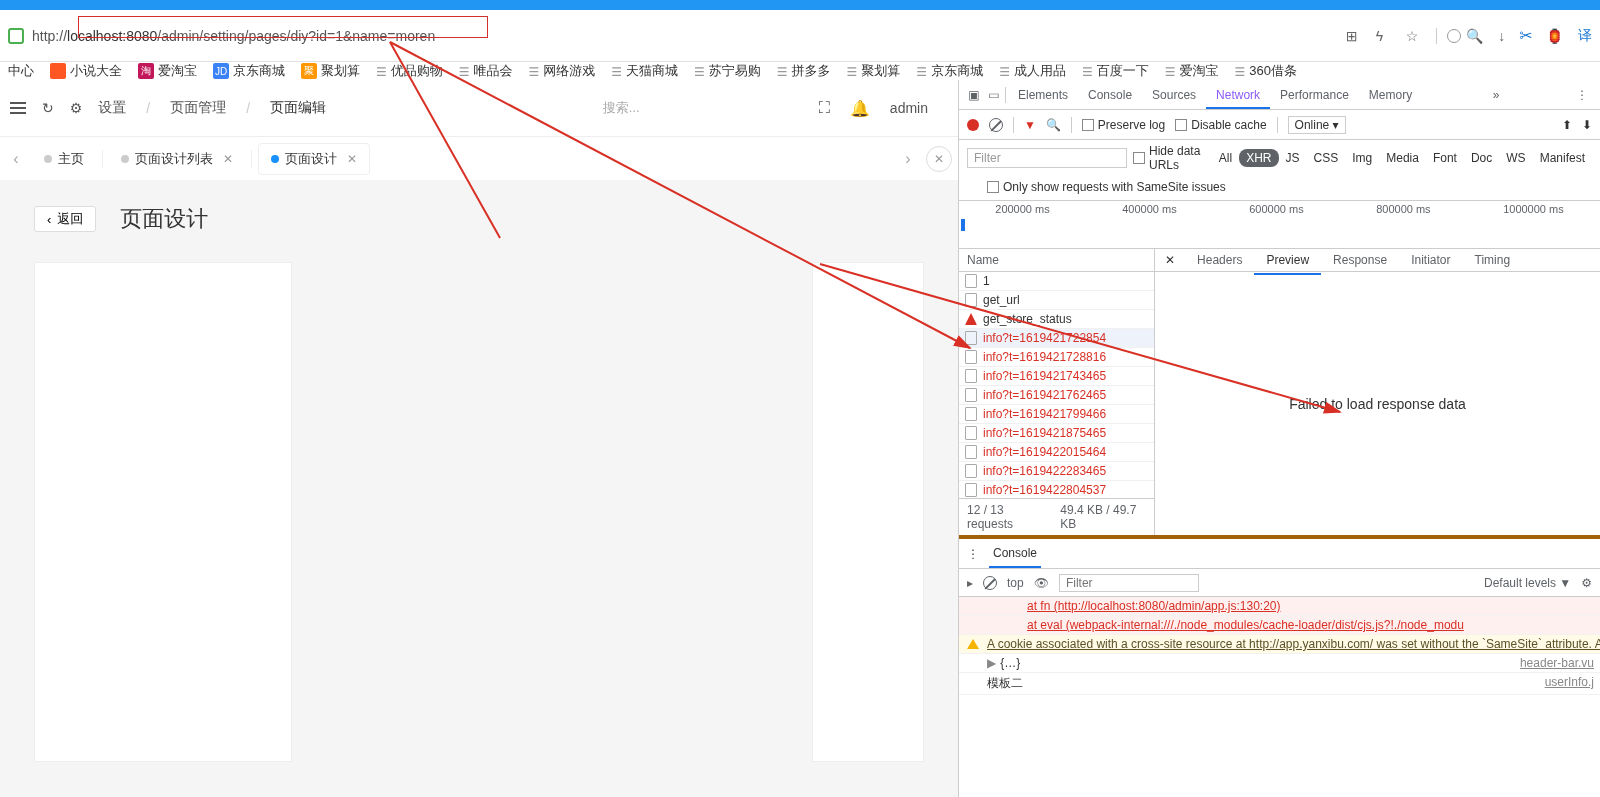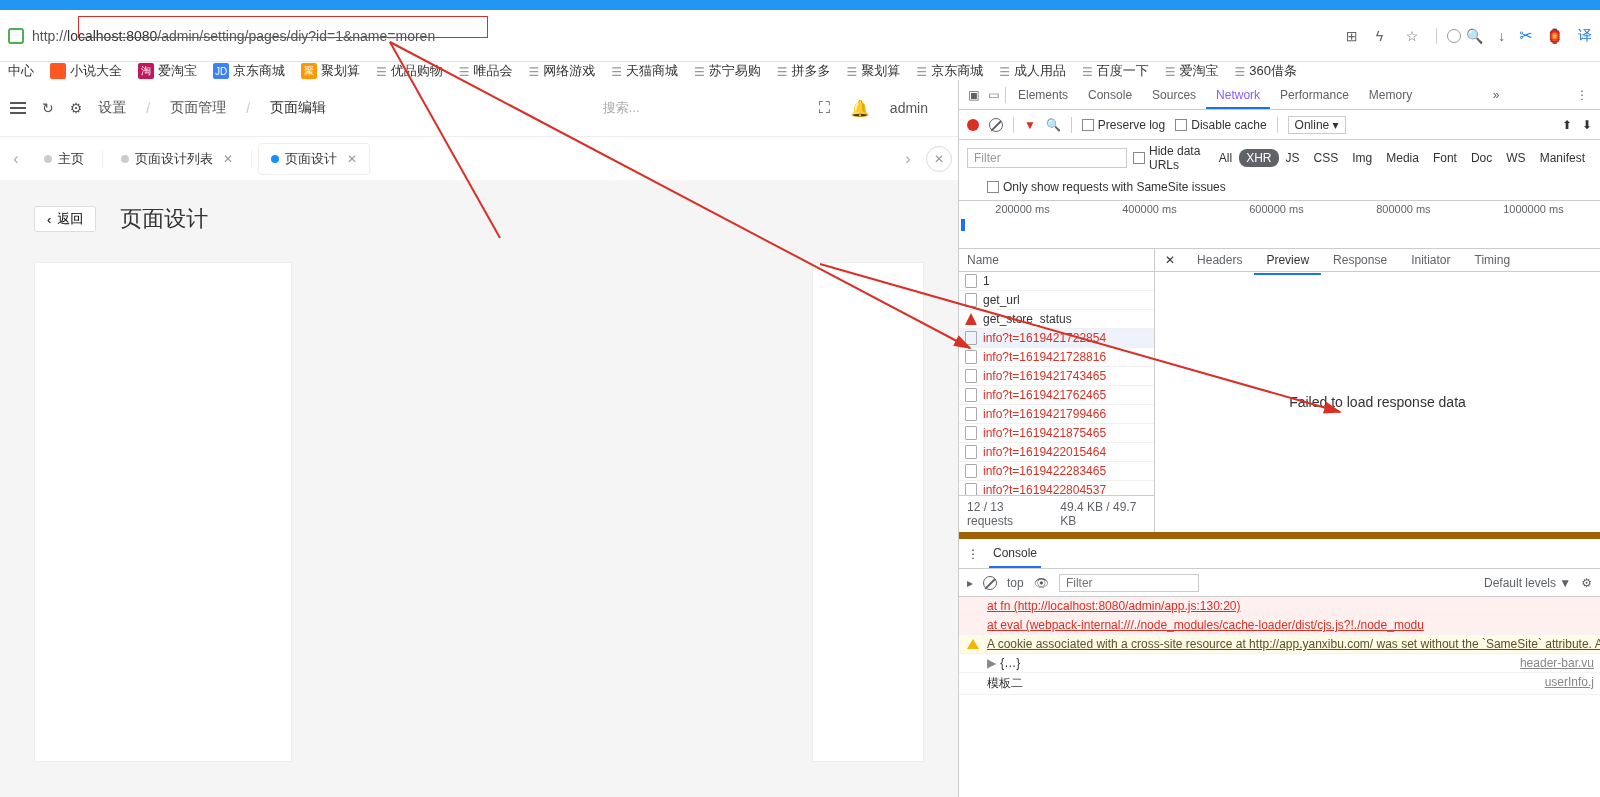--- a/index.html
+++ b/index.html
@@ -90,21 +90,21 @@
 .dt-chip { padding: 2px 7px; cursor: pointer; color: #333; }
 .dt-chip.active { background: #5f6368; color: #fff; border-radius: 8px; }
 .dt-filter-line2 { padding: 4px 8px 6px 28px; color: #333; display: flex; align-items: center; gap: 6px; }
 
 
 .dt-timeline { height: 48px; border-bottom: 1px solid #ccc; position: relative; }
 .dt-timeline-labels { display: flex; justify-content: space-around; font-size: 11px; color: #5f6368; padding-top: 2px; }
 .dt-handle { position: absolute; left: 2px; top: 18px; width: 4px; height: 12px; background: #1a73e8; }
 
 
-.dt-mid { display: flex; height: 290px; border-bottom: 7px solid #a16207; }
+.dt-mid { display: flex; height: 290px; border-bottom: 4px solid #a16207; }
 .dt-namecol { width: 196px; border-right: 1px solid #ccc; display: flex; flex-direction: column; }
 .dt-namehead { padding: 4px 8px; border-bottom: 1px solid #ccc; color: #5f6368; font-weight: 500; }
 .dt-list { flex: 1; overflow-y: auto; }
 .dt-row { display: flex; align-items: center; gap: 6px; padding: 2px 6px; border-bottom: 1px solid #f0f0f0; cursor: pointer; }
 .dt-row.sel { background: #eef3fb; }
 .dt-docico { width: 12px; height: 14px; border: 1px solid #aaa; border-radius: 1px; flex-shrink: 0; }
 .dt-docico.red-tri { border: none; width: 0; height: 0; border-left: 6px solid transparent; border-right: 6px solid transparent; border-bottom: 12px solid #d93025; }
 .dt-rowname { font-size: 12px; }
 .dt-rowname.err { color: #d93025; }
 .dt-status-bar { border-top: 1px solid #ccc; padding: 4px 8px; display: flex; gap: 16px; color: #5f6368; }
@@ -119,21 +119,21 @@
 
 .dt-console-head { height: 30px; display: flex; align-items: center; border-bottom: 1px solid #ccc; padding: 0 8px; gap: 10px; }
 .dt-console-tab { padding: 6px 4px; border-bottom: 2px solid #1a73e8; font-size: 12px; }
 .dt-console-tools { height: 28px; display: flex; align-items: center; border-bottom: 1px solid #ccc; padding: 0 8px; gap: 10px; color: #5f6368; }
 .dt-console-tools input { border: 1px solid #ccc; padding: 1px 6px; font-size: 12px; width: 140px; }
 .dt-console-body { flex: 1; overflow-y: auto; font-family: Consolas, monospace; font-size: 12px; }
 .dc-line { padding: 2px 6px 2px 28px; border-bottom: 1px solid #f2f2f2; position: relative; white-space: nowrap; overflow: hidden; }
 .dc-err { background: #fff0f0; color: #d93025; }
 .dc-warn { background: #fffbe6; color: #5c5027; }
 .dc-link { color: #5c5027; text-decoration: underline; }
-.dc-err .dc-link { color: #d93025; }
+.dc-err .dc-link { color: #d93025; margin-left: 40px; }
 .dc-right { position: absolute; right: 6px; color: #888; text-decoration: underline; }
 .dc-caret { color: #888; margin-right: 4px; }
 .warn-tri { position: absolute; left: 8px; top: 4px; width: 0; height: 0; border-left: 6px solid transparent; border-right: 6px solid transparent; border-bottom: 10px solid #f4b400; }
 
 
 .arrow-svg { position: absolute; pointer-events: none; }
 
 
 .cb { width: 12px; height: 12px; border: 1px solid #888; background: #fff; flex-shrink: 0; }
 </style>

